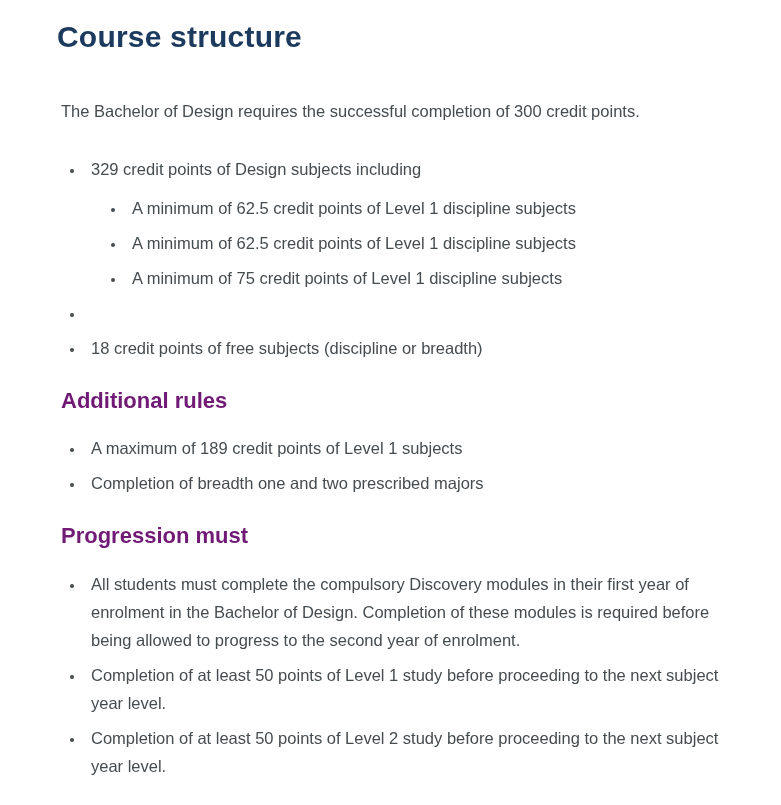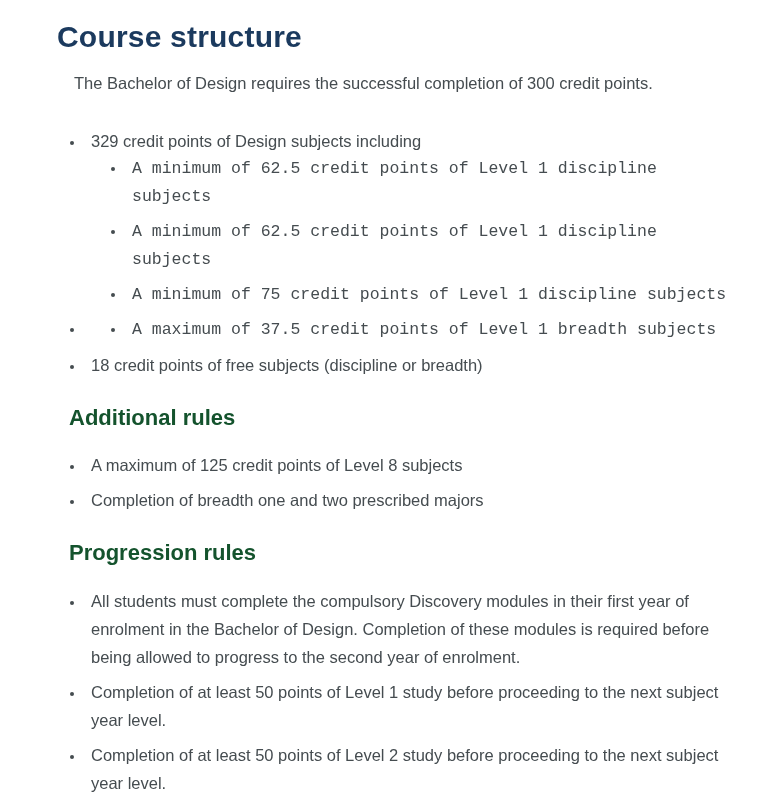--- a/index.html
+++ b/index.html
@@ -18,43 +18,42 @@
     min-height: 805px;
     box-sizing: border-box;
     padding: 20px 44px 30px 57px;
     background: #ffffff;
   }
   h1.page-title {
     color: #1b3a5e;
     font-size: 30px;
     font-weight: 700;
     line-height: 1.15;
-    margin: 0 0 14px 0;
+    margin: 0 0 42px 0;
     letter-spacing: 0.2px;
   }
   h2.section-heading {
-    color: #14532d;
+    color: #701a75;
     font-size: 22px;
     font-weight: 700;
     line-height: 1.2;
-    margin: 26px 0 20px 12px;
+    margin: 26px 0 20px 4px;
   }
   p.intro {
-    margin: 0 0 30px 17px;
+    margin: 0 0 30px 4px;
   }
   ul {
     list-style-type: disc;
     margin: 0 0 12px 0;
     padding-left: 28px;
   }
   ul ul {
     list-style-type: disc;
-    margin: 0 0 2px 0;
+    margin: 11px 0 2px 0;
     padding-left: 35px;
-    font-family: Liberation Mono, monospace;
   }
   li {
     margin: 0 0 7px 0;
     padding-left: 6px;
   }
   li::marker {
     color: #454c50;
     font-size: 0.9em;
   }
 </style>
@@ -76,43 +75,38 @@
         </li>
         <li>
           <span>A minimum of 62.5 credit points of Level 1 discipline subjects</span>
         </li>
         <li>
           <span>A minimum of 75 credit points of Level 1 discipline subjects</span>
         </li>
       </ul>
     </li>
     <li>
-      <ul>
-        <li>
-          <span>A maximum of 37.5 credit points of Level 1 breadth subjects</span>
-        </li>
-      </ul>
     </li>
     <li>
       <span>18 credit points of free subjects (discipline or breadth)</span>
     </li>
   </ul>
 
   <h2 class="section-heading">Additional rules</h2>
 
   <ul>
     <li>
-      <span>A maximum of 125 credit points of Level 8 subjects</span>
+      <span>A maximum of 189 credit points of Level 1 subjects</span>
     </li>
     <li>
       <span>Completion of breadth one and two prescribed majors</span>
     </li>
   </ul>
 
-  <h2 class="section-heading">Progression rules</h2>
+  <h2 class="section-heading">Progression must</h2>
 
   <ul>
     <li>
       <span>All students must complete the compulsory Discovery modules in their first year of enrolment in the Bachelor of Design. Completion of these modules is required before being allowed to progress to the second year of enrolment.</span>
     </li>
     <li>
       <span>Completion of at least 50 points of Level 1 study before proceeding to the next subject year level.</span>
     </li>
     <li>
       <span>Completion of at least 50 points of Level 2 study before proceeding to the next subject year level.</span>

